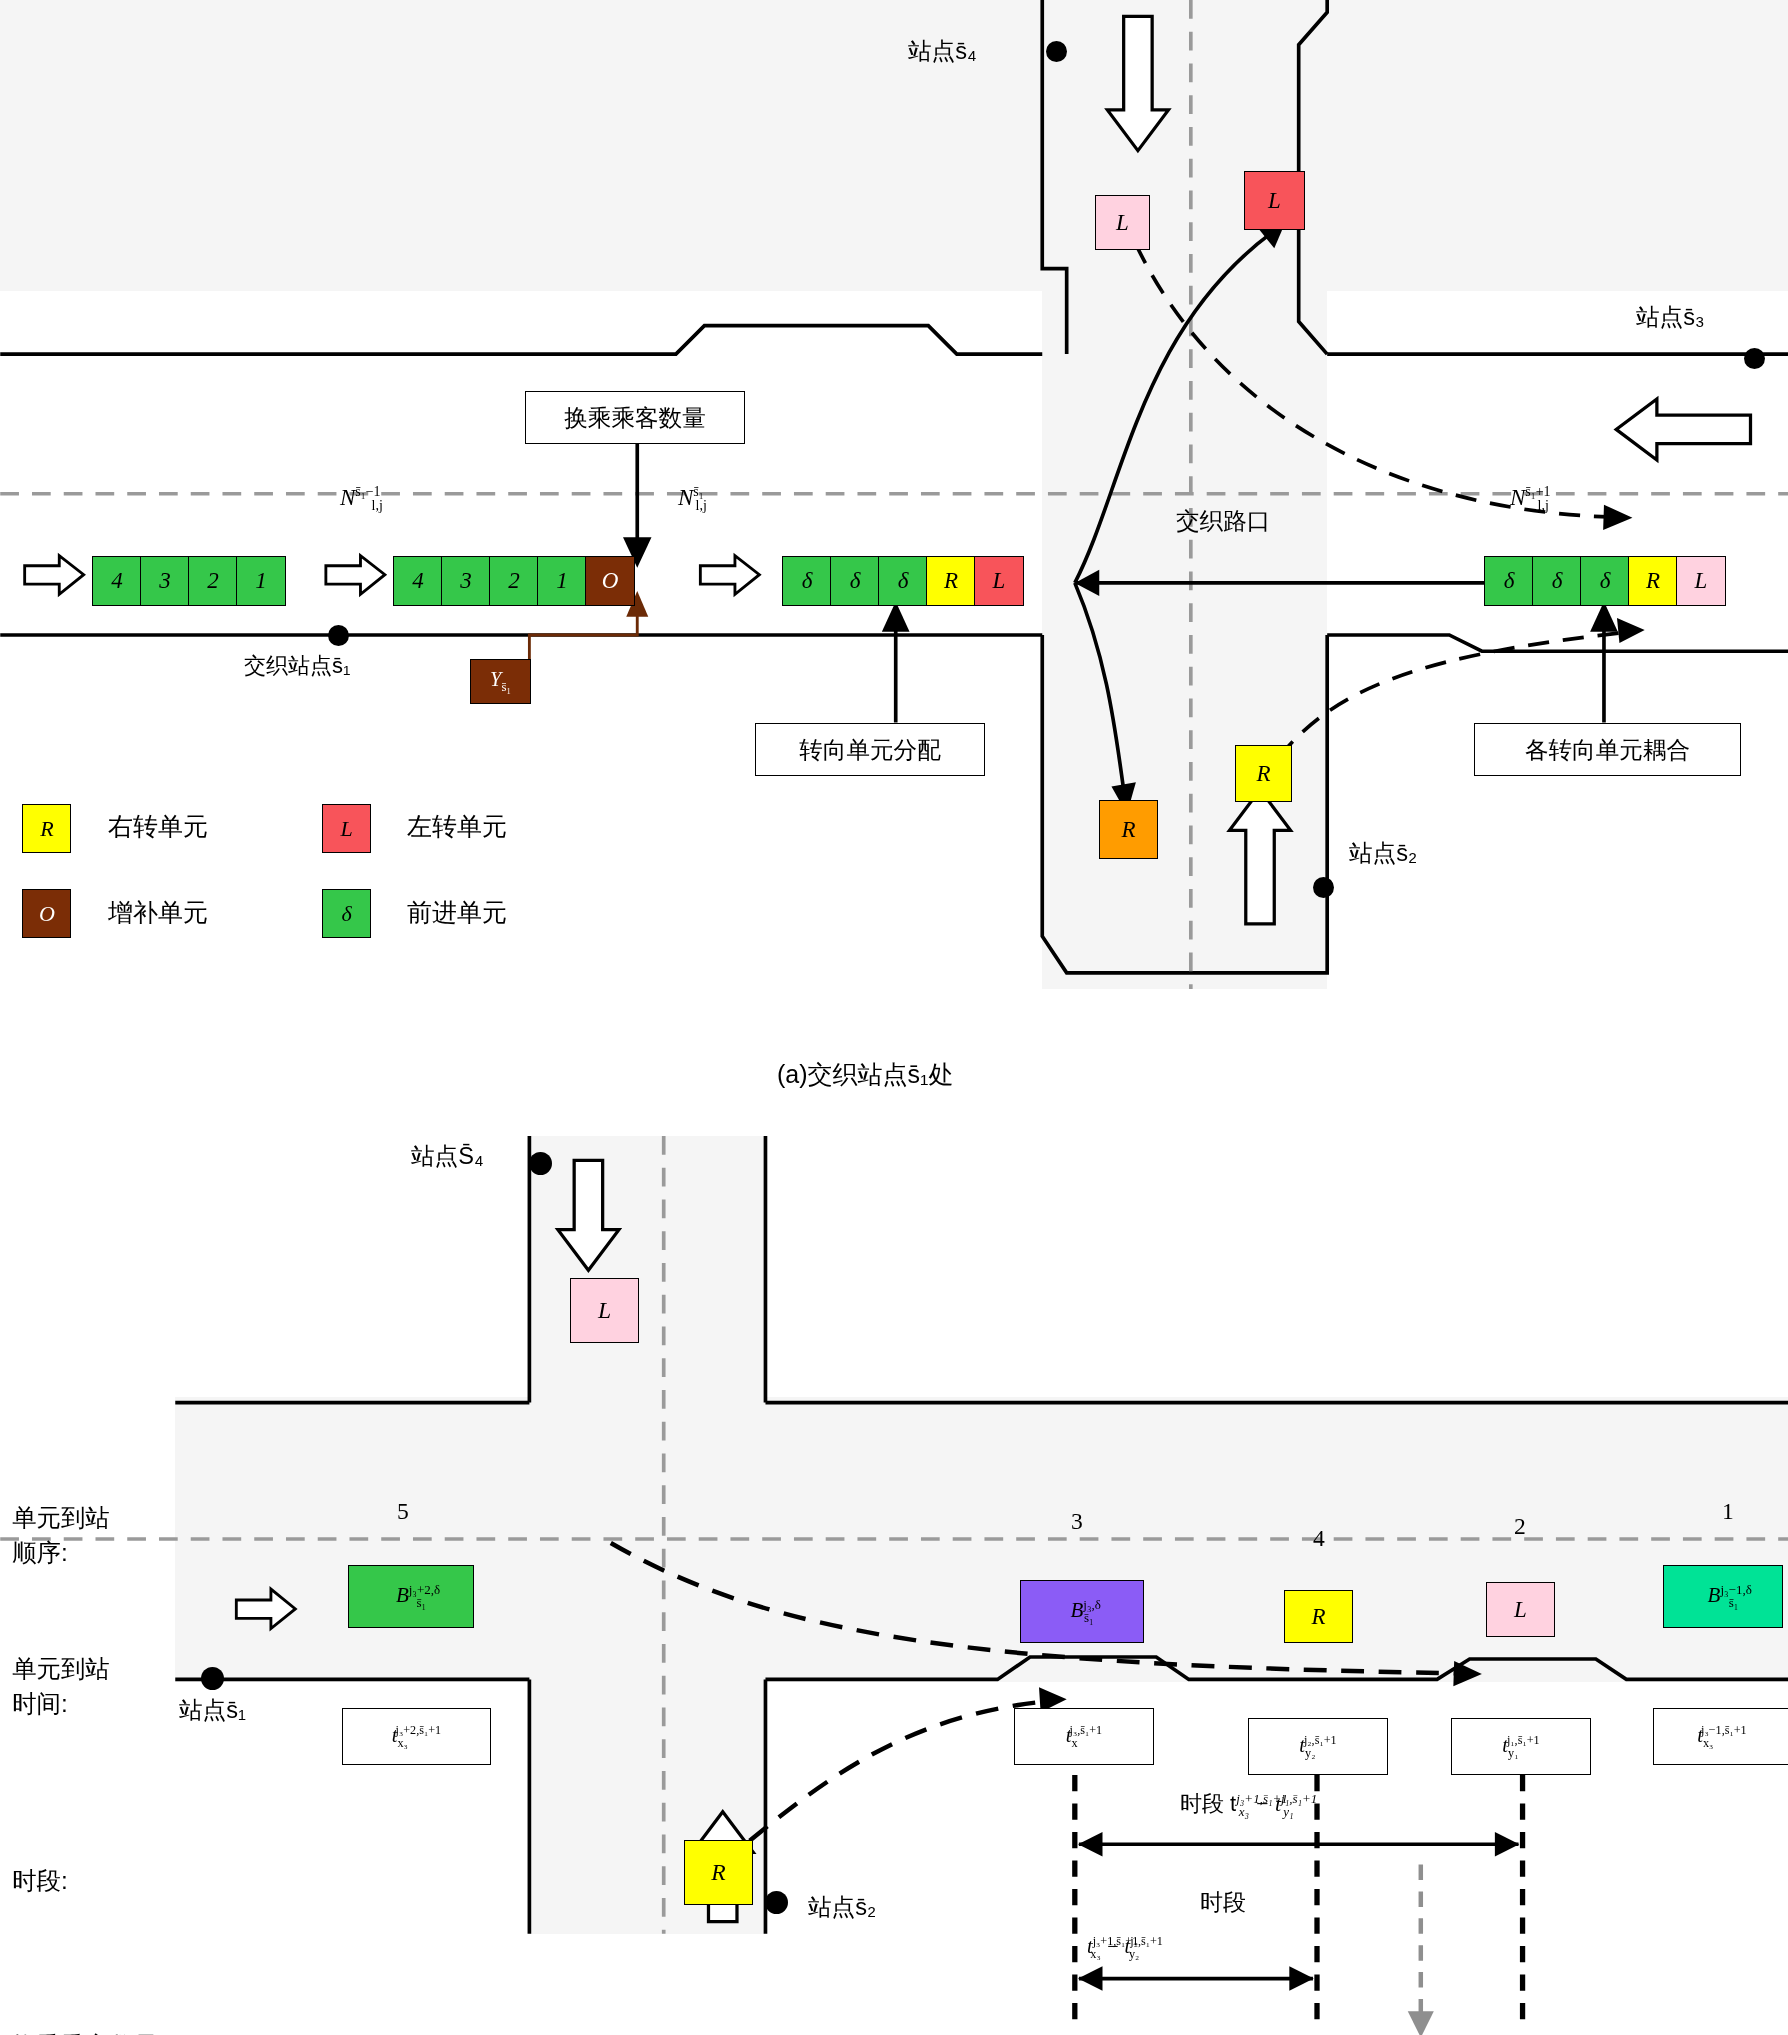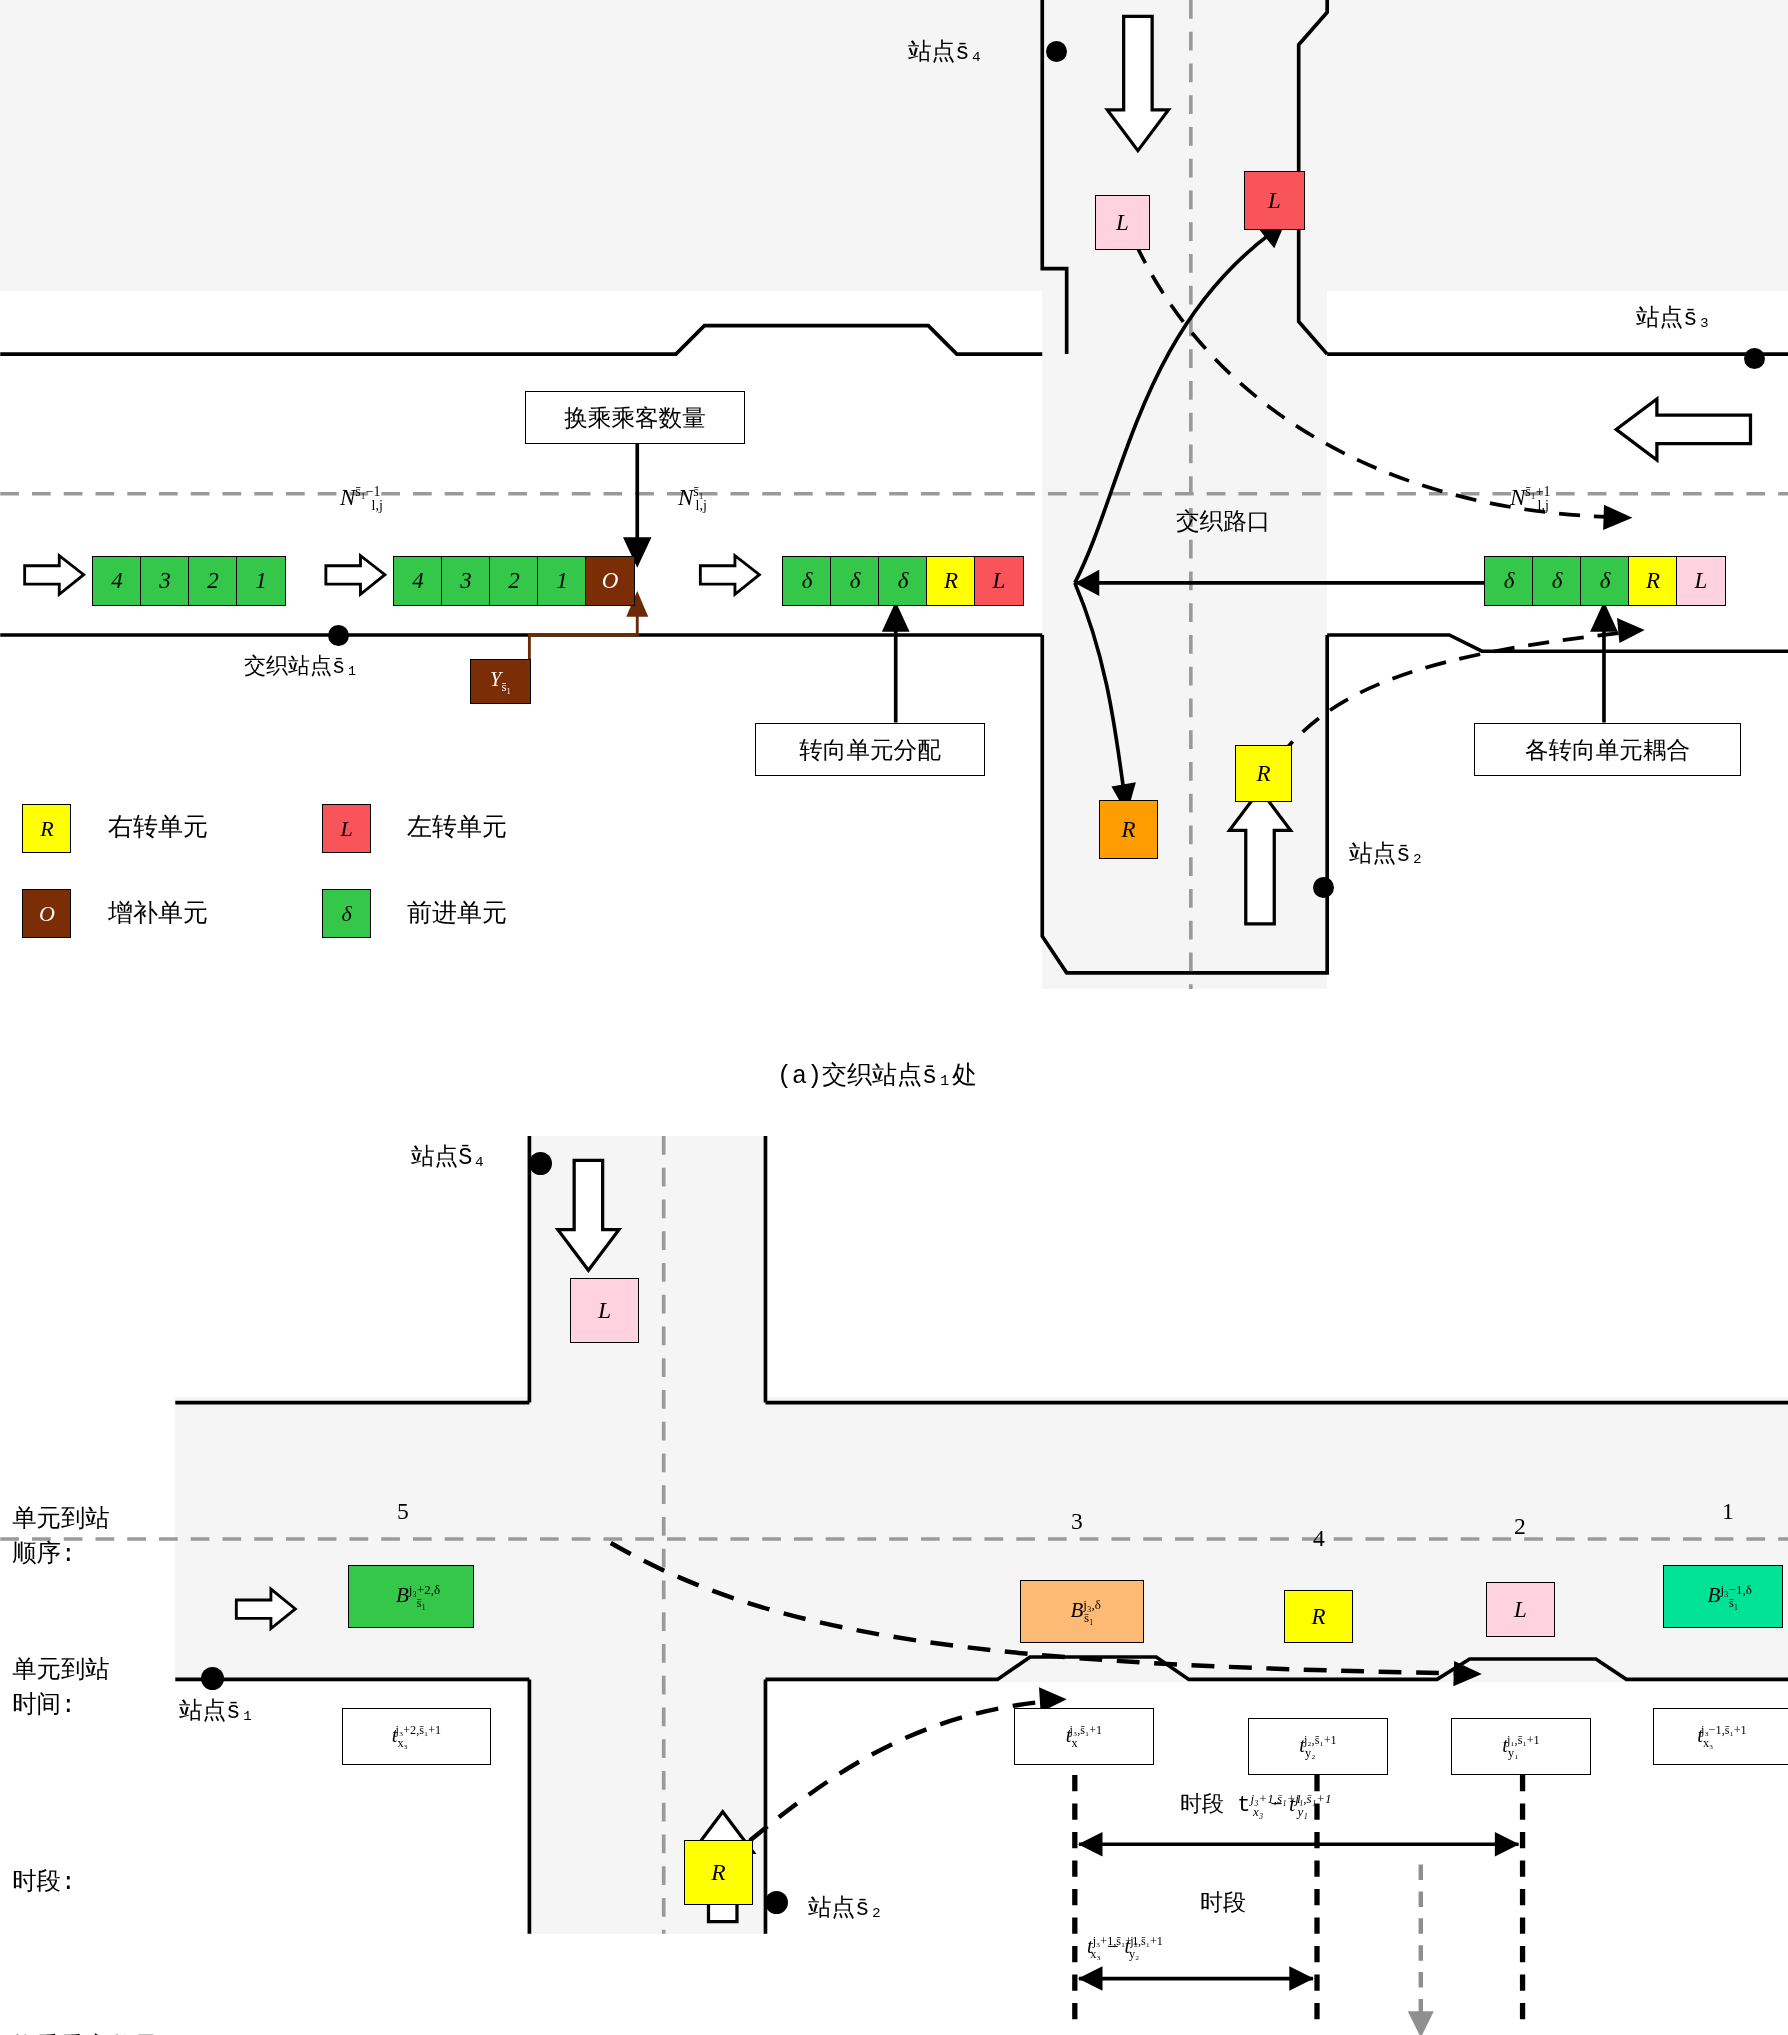--- a/index.html
+++ b/index.html
@@ -7,21 +7,21 @@
   #page{position:relative;width:1789px;height:2154px;overflow:hidden;background:#fff;}
   .abs{position:absolute;}
   .road{position:absolute;background:#f5f5f5;}
   .cell{position:absolute;border:0.8px solid #000;display:flex;align-items:center;justify-content:center;font-style:italic;}
   .txt{position:absolute;white-space:nowrap;}
   .boxlabel{position:absolute;border:0.8px solid #000;background:#fff;display:flex;align-items:center;justify-content:center;white-space:nowrap;}
   .dot{position:absolute;border-radius:50%;background:#000;}
   svg{position:absolute;top:0;left:0;overflow:visible;}
   .mi{font-family:"Liberation Serif",serif;font-style:italic;}
   sup,sub{font-style:normal;}
-  .cn{font-family:Liberation Mono, monospace;font-style:normal;}
+  .cn{font-family:Liberation Sans, sans-serif;font-style:normal;}
 </style>
 </head>
 <body>
 
 <div id="page">
 
   <div class="abs" style="left:0;top:0;width:1789px;height:1099px;">
 
     <div class="road" style="left:0;top:855;width:1789px;height:291px;"></div>
     <div class="road" style="left:1042px;top:0;width:285px;height:989px;"></div>
@@ -276,21 +276,21 @@
 
     <div class="txt" style="left:397px;top:362px;font-size:23.6px;">5</div>
     <div class="txt" style="left:1071px;top:372px;font-size:23.6px;">3</div>
     <div class="txt" style="left:1313px;top:389px;font-size:23.6px;">4</div>
     <div class="txt" style="left:1514px;top:377px;font-size:23.6px;">2</div>
     <div class="txt" style="left:1722px;top:362px;font-size:23.6px;">1</div>
 
     <div class="cell" style="left:348px;top:429px;width:124px;height:61px;background:#35c74a;font-size:21px;">
       <span class="mi"><span>B</span><sup style="font-size:13px;">j₃+2,δ</sup><sub style="font-size:13px;margin-left:-23.6px;">s̄₁</sub></span>
     </div>
-    <div class="cell" style="left:1020px;top:444px;width:122px;height:61px;background:#fdba74;font-size:21px;">
+    <div class="cell" style="left:1020px;top:444px;width:122px;height:61px;background:#8b5cf6;font-size:21px;">
       <span class="mi"><span>B</span><sup style="font-size:13px;">j₃,δ</sup><sub style="font-size:13px;margin-left:-17px;">s̄₁</sub></span>
     </div>
     <div class="cell" style="left:1284px;top:454px;width:67px;height:51px;background:#ffff00;font-size:23px;">
       <span class="mi">R</span>
     </div>
     <div class="cell" style="left:1486px;top:446px;width:67px;height:53px;background:#ffd2e0;font-size:23px;">
       <span class="mi">L</span>
     </div>
     <div class="cell" style="left:1663px;top:429px;width:118px;height:61px;background:#00e396;font-size:21px;">
       <span class="mi"><span>B</span><sup style="font-size:13px;">j₃−1,δ</sup><sub style="font-size:13px;margin-left:-23px;">s̄₁</sub></span>

